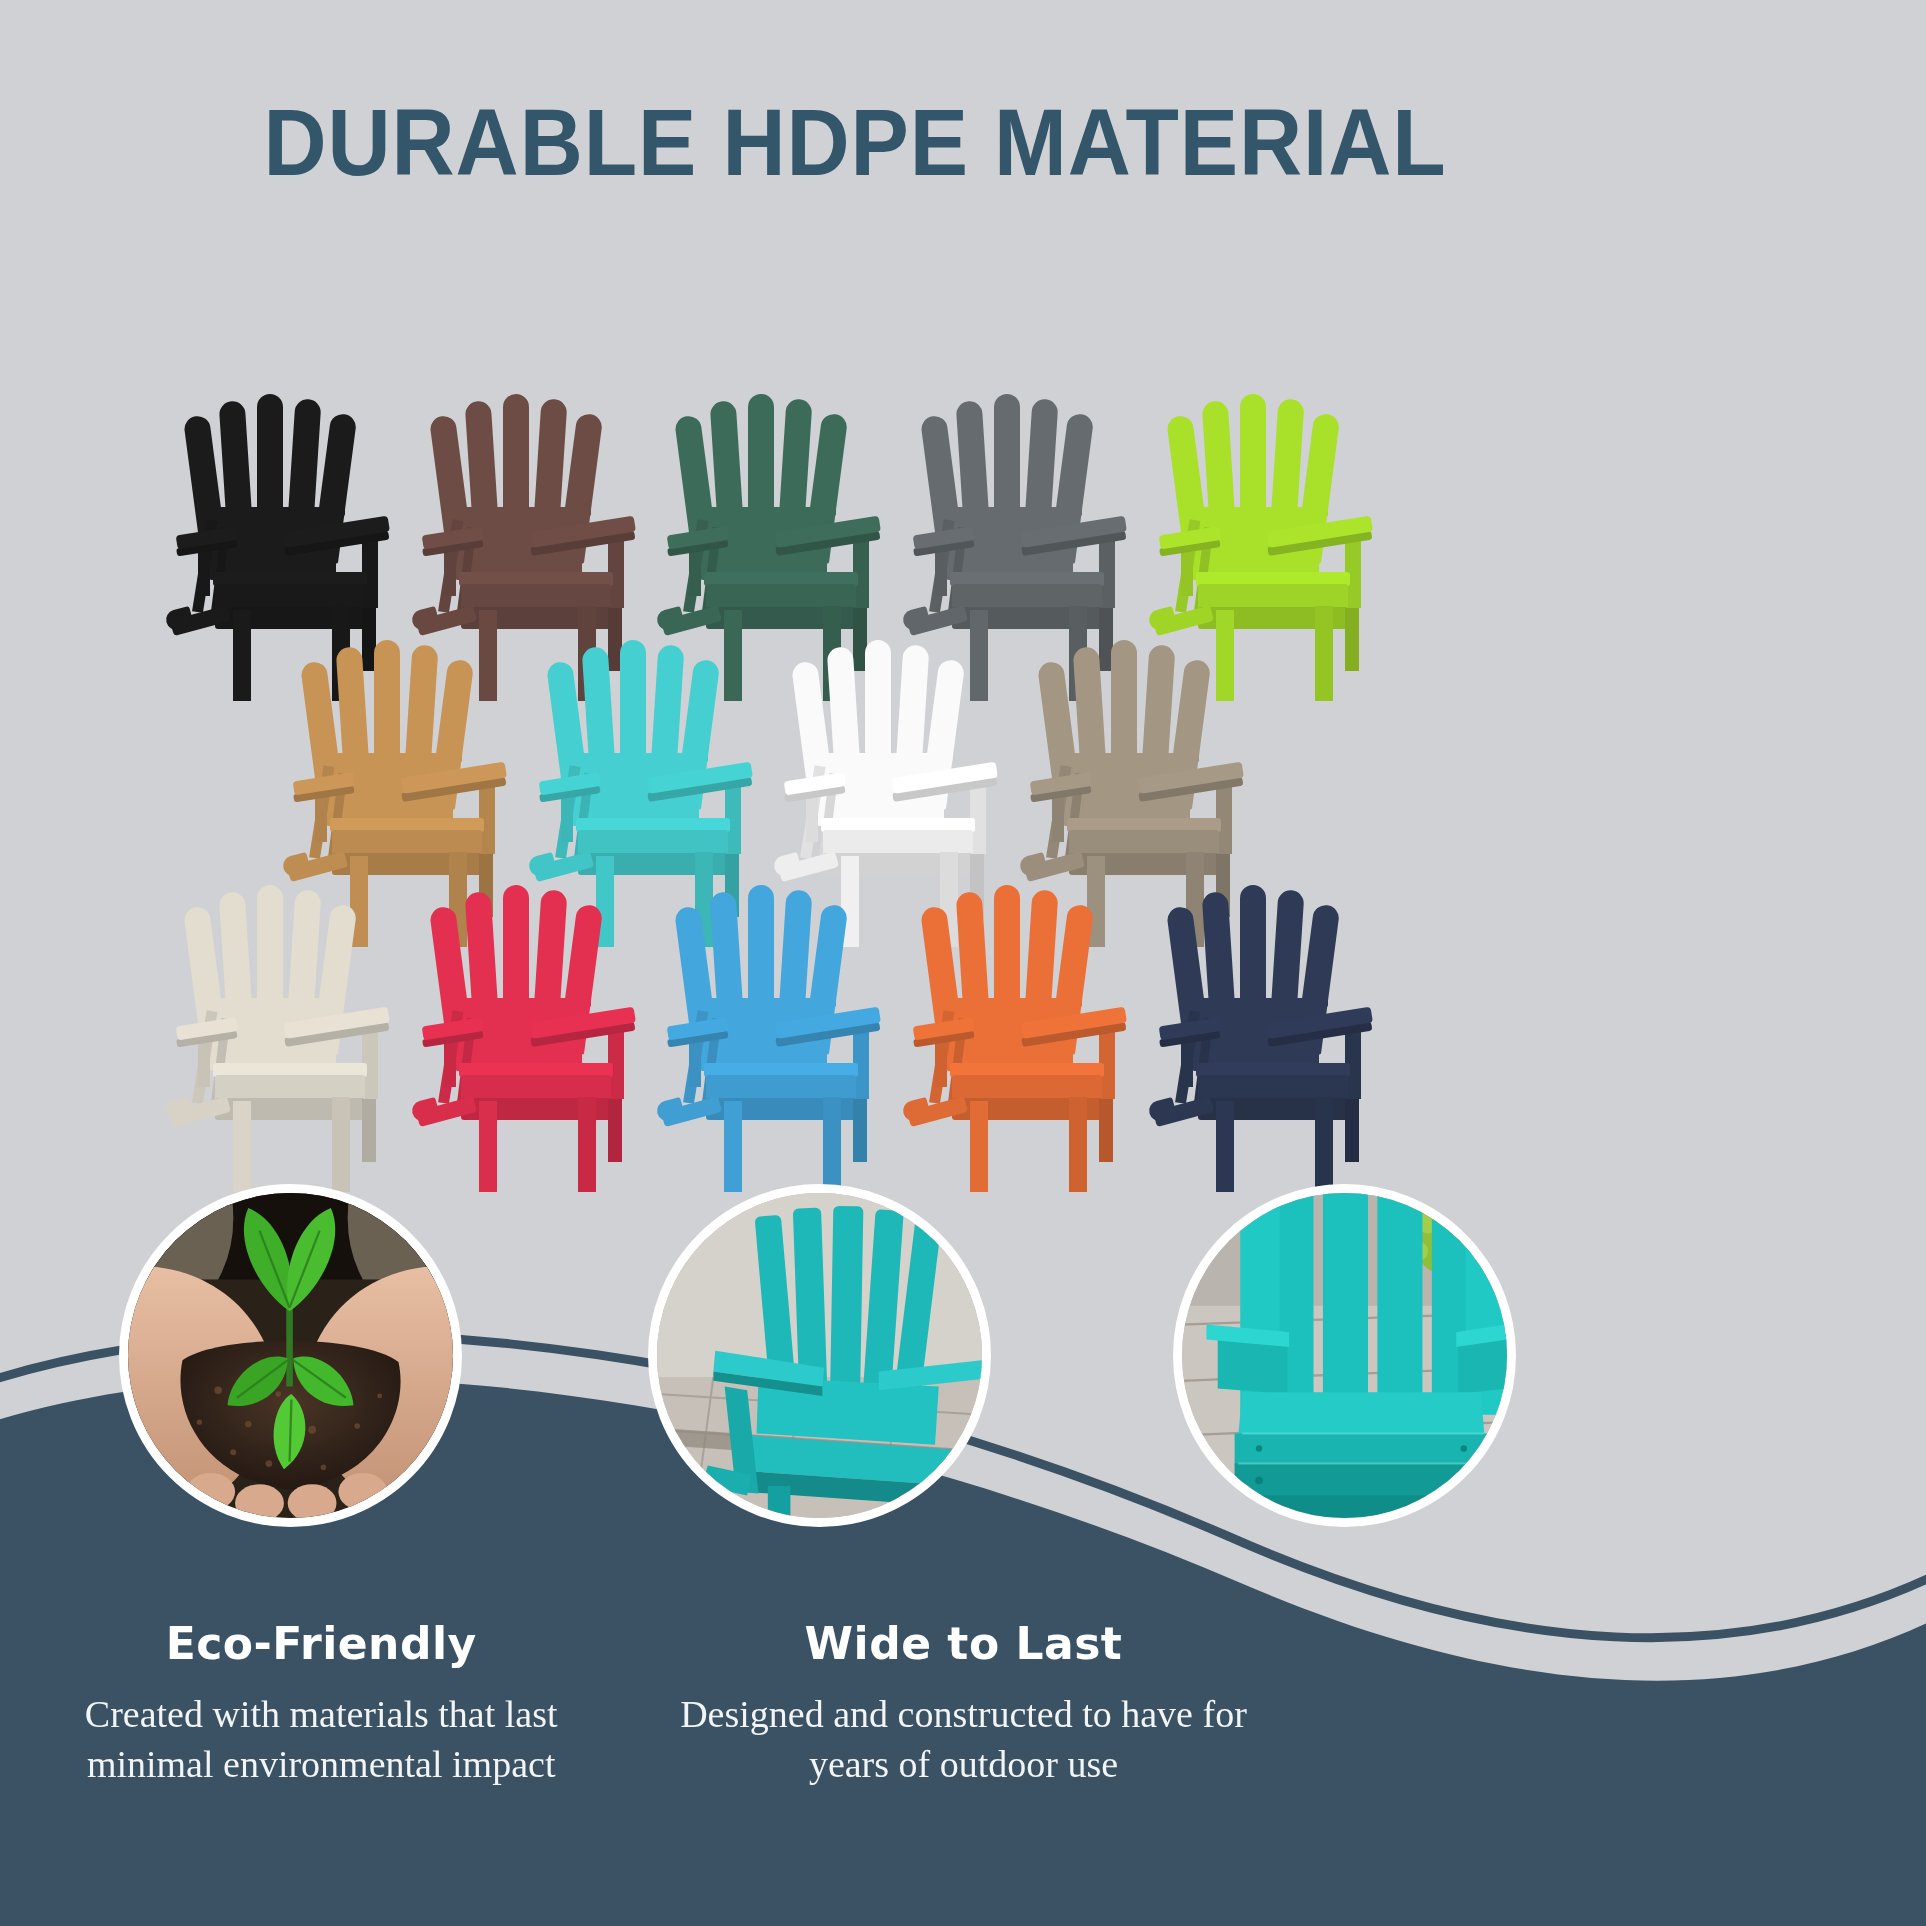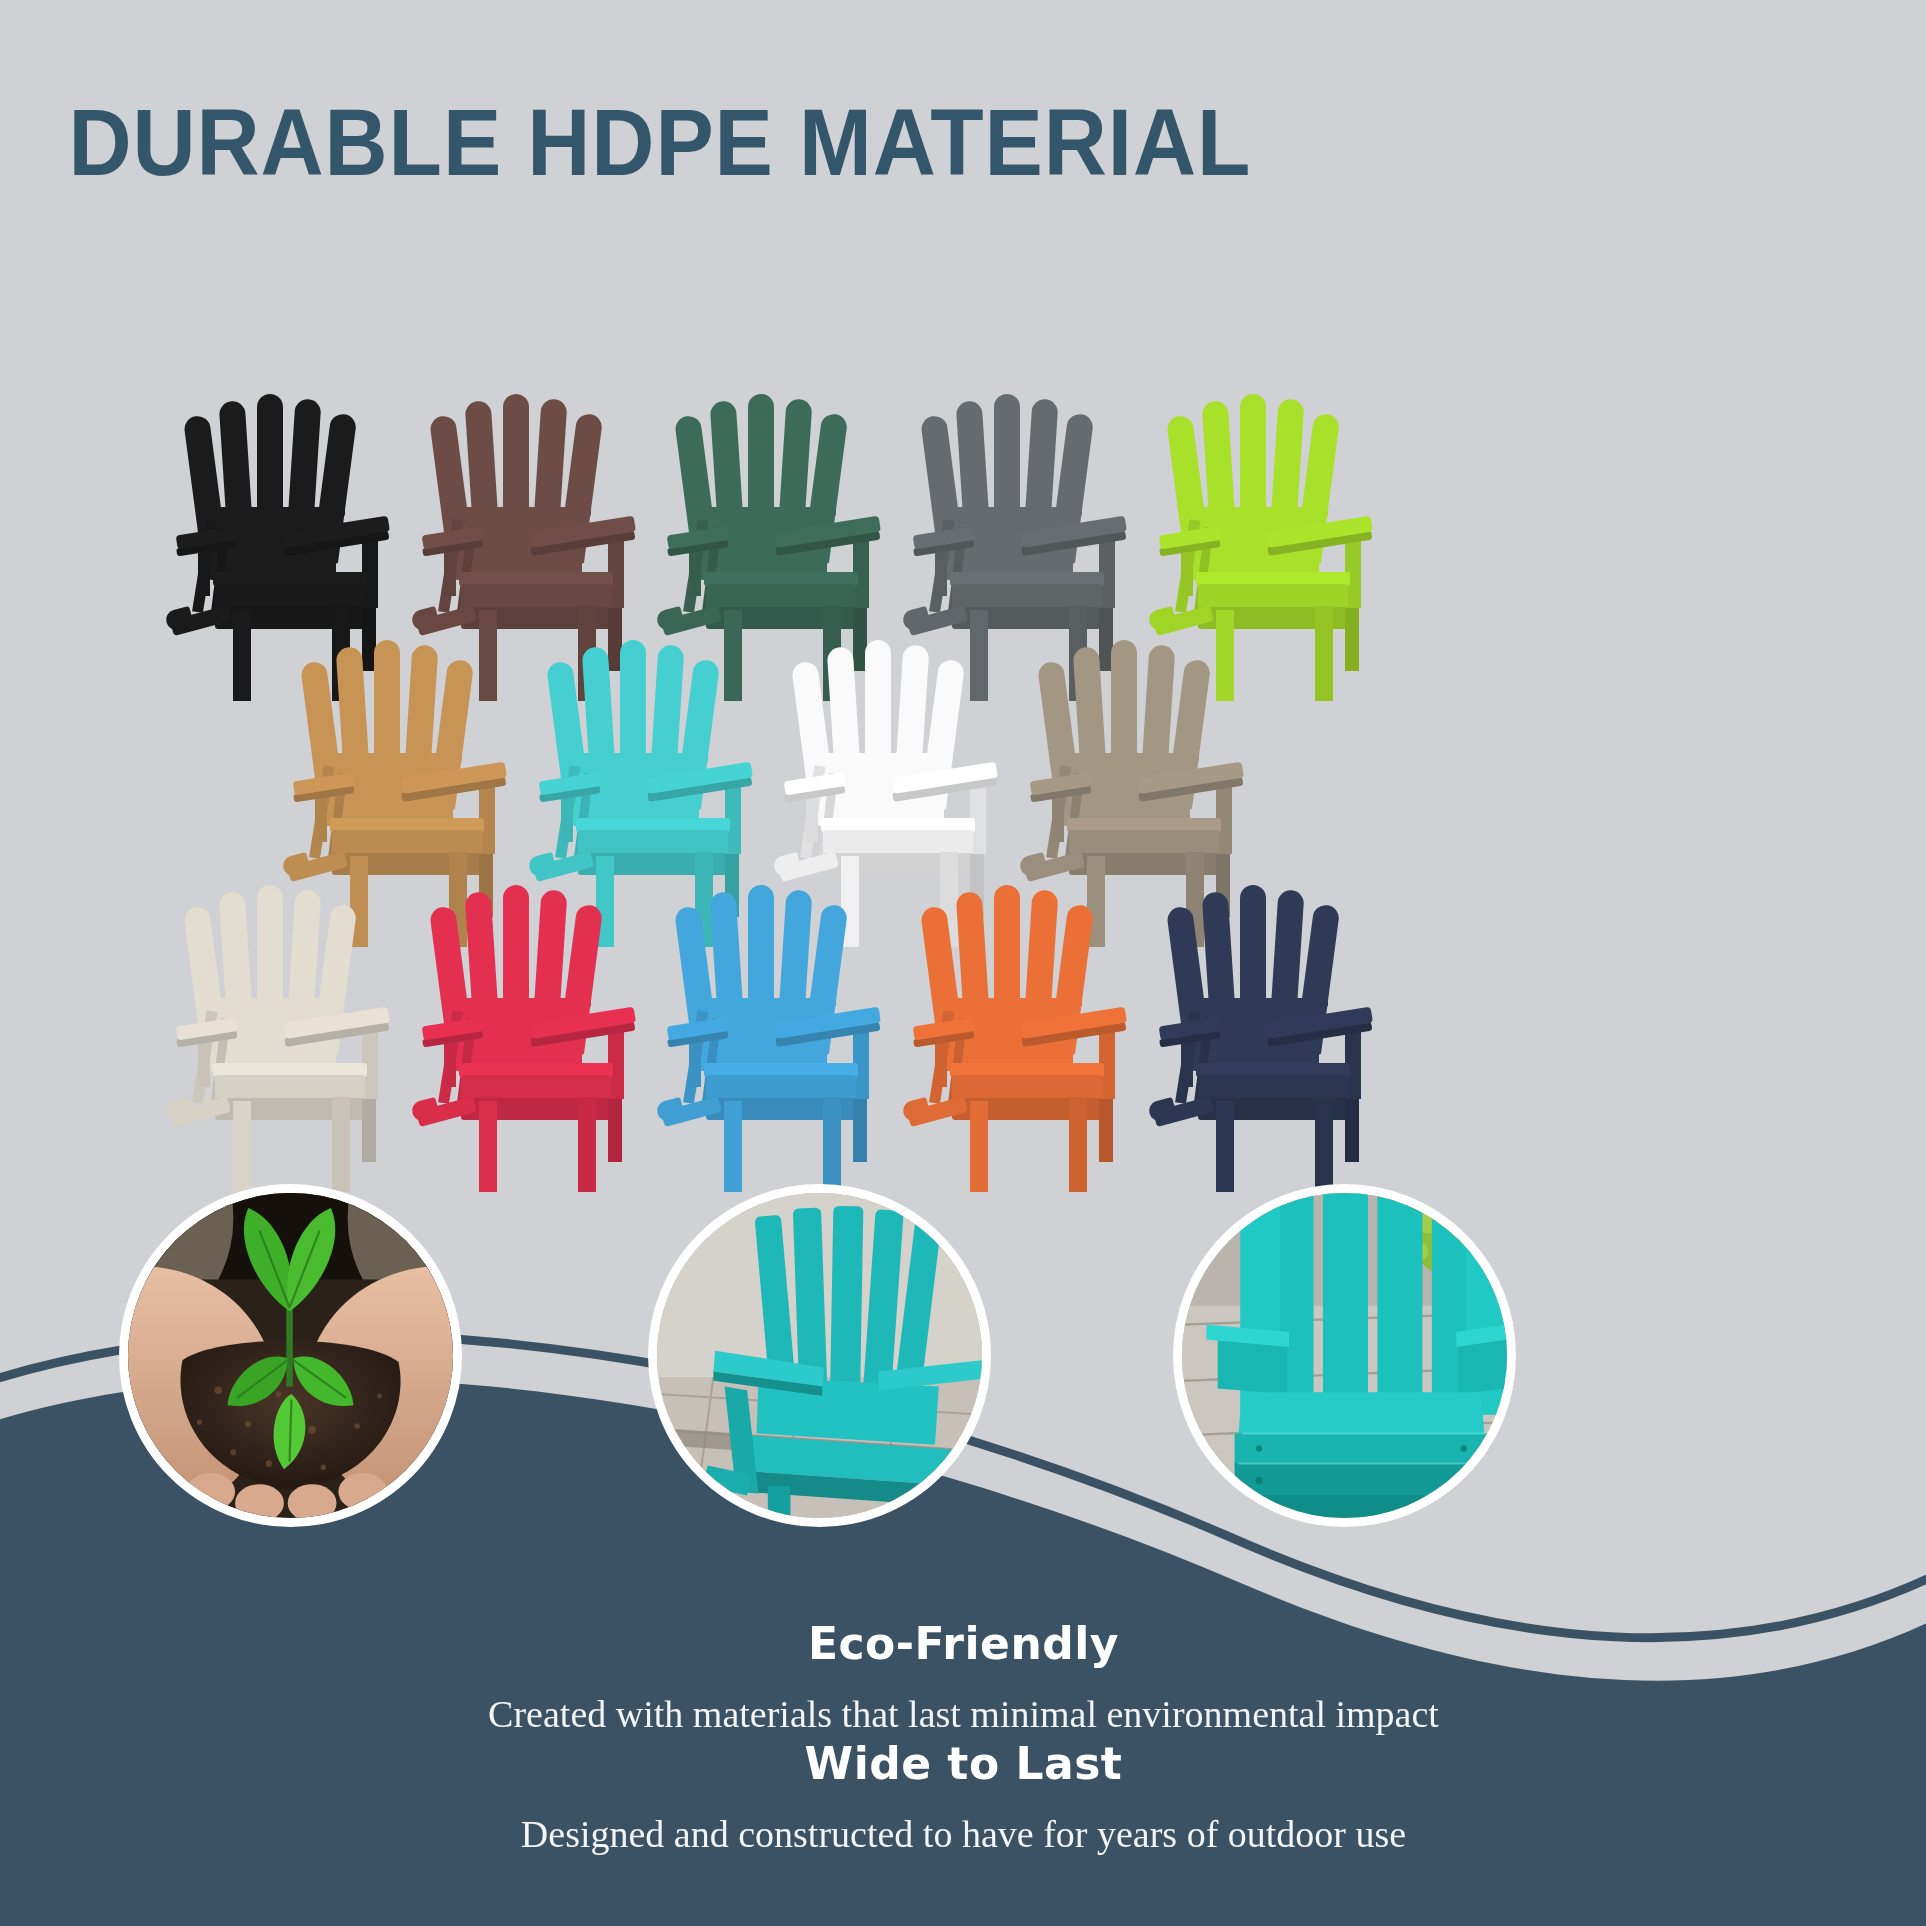--- a/index.html
+++ b/index.html
@@ -5,21 +5,21 @@
   * { margin:0; padding:0; box-sizing:border-box; }
   html,body { width:1927px; height:1927px; }
   body {
     position:relative;
     background:#cfd1d4;
     font-family:"Liberation Sans", sans-serif;
     overflow:hidden;
   }
 
   
-  #header { position:absolute; top:0; left:0; width:1710px; text-align:left; }
+  #header { position:absolute; top:0; left:0; width:1710px; text-align:center; }
   #page-title {
     font-family:"Liberation Sans", sans-serif;
     font-size:95px;
     font-weight:bold;
     letter-spacing:1px;
     color:#34566b;
     margin-top:95px;
     line-height:1.0;
     transform:scaleX(0.92);
   }
@@ -159,21 +159,21 @@
     overflow:hidden;
     background:#b9bcc0;
     pointer-events:auto;
   }
   #circle-eco   { left:119px;  top:1184px; }
   #circle-built { left:648px;  top:1184px; }
   #circle-wide  { left:1173px; top:1184px; }
   .circle-art { position:absolute; inset:0; }
 
   
-  #feature-texts { position:absolute; left:0; top:1620px; width:1927px; height:228px; display:flex;flex-direction:column; }
+  #feature-texts { position:absolute; left:0; top:1620px; width:1927px; height:228px; display:flex; }
   .feature-col { flex:1; text-align:center; padding:0 30px; }
   .feature-title {
     font-family:"DejaVu Sans", sans-serif;
     font-size:44px; font-weight:bold; color:#ffffff;
     letter-spacing:0.5px; line-height:1.1;
   }
   .feature-desc {
     font-family:"Liberation Serif", serif;
     font-size:38px; color:#f2f4f5; line-height:1.3;
     margin-top:22px;

